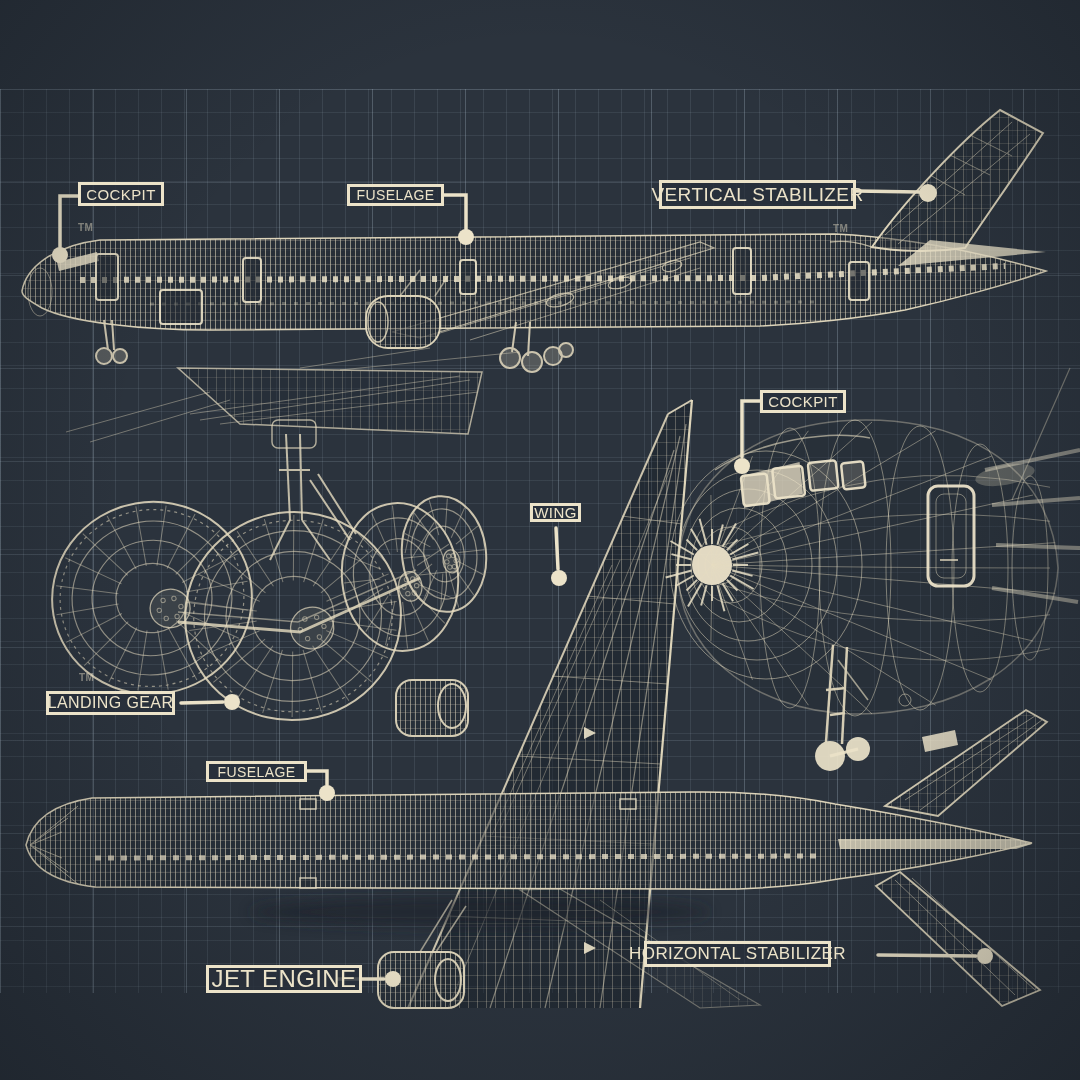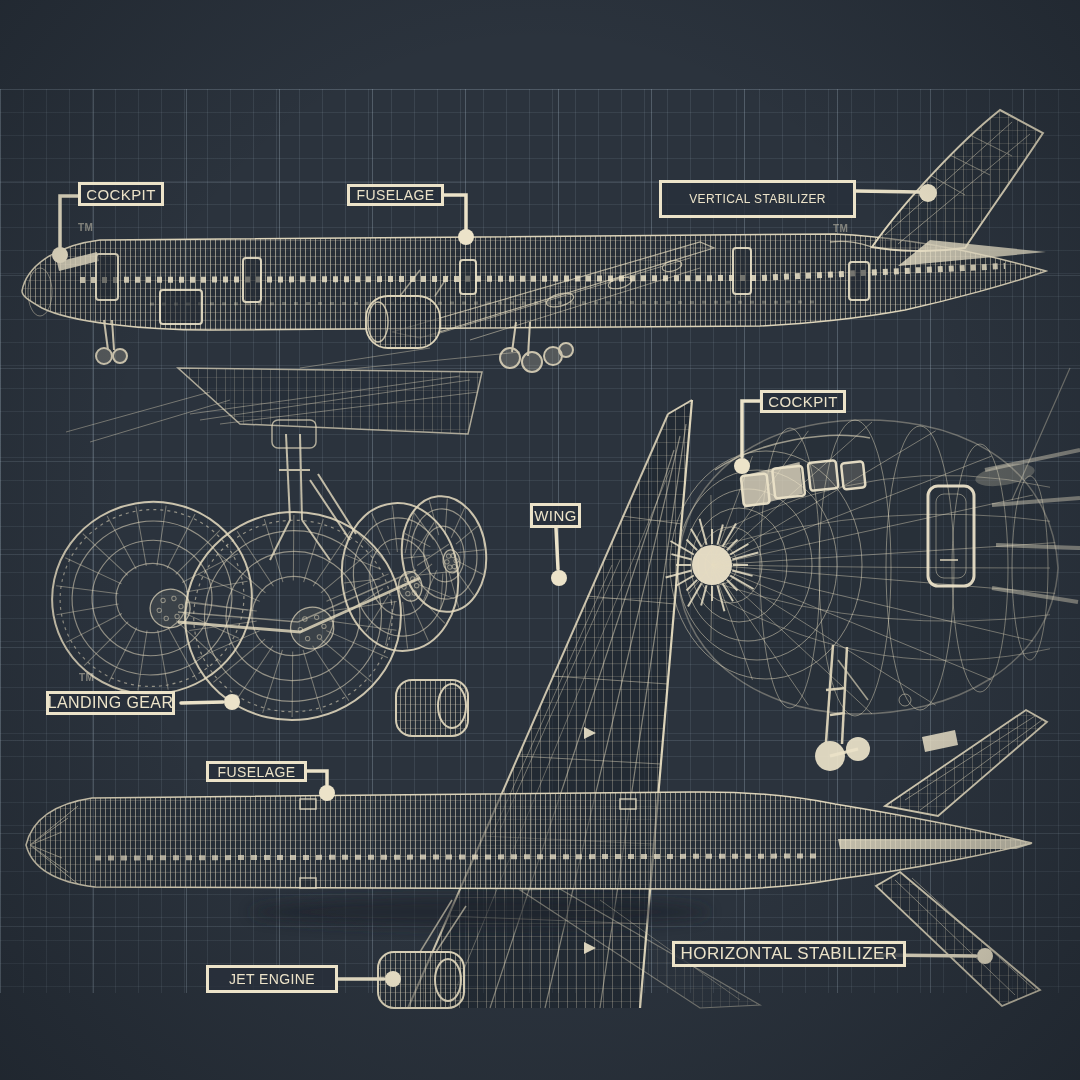--- a/index.html
+++ b/index.html
@@ -508,26 +508,26 @@
       </g>
       <g>
         <polyline points="878,955 976,956"></polyline>
         <circle cx="985" cy="956" r="8" fill="#ece3c9" stroke="none"></circle>
       </g>
     </g>
   </svg>
 
   <div class="lbl" style="left:78px;top:182px;width:86px;height:24px;font-size:15px;">COCKPIT</div>
   <div class="lbl" style="left:347px;top:184px;width:97px;height:22px;font-size:14px;">FUSELAGE</div>
-  <div class="lbl" style="left:659px;top:180px;width:197px;height:38px;font-size:12px;">VERTICAL STABILIZER</div>
-  <div class="lbl" style="left:530px;top:503px;width:51px;height:25px;font-size:15px;">WING</div>
+  <div class="lbl" style="left:659px;top:180px;width:197px;height:29px;font-size:19px;">VERTICAL STABILIZER</div>
+  <div class="lbl" style="left:530px;top:503px;width:51px;height:19px;font-size:15px;">WING</div>
   <div class="lbl" style="left:760px;top:390px;width:86px;height:23px;font-size:15px;">COCKPIT</div>
   <div class="lbl" style="left:46px;top:691px;width:129px;height:24px;font-size:16px;">LANDING GEAR</div>
   <div class="lbl" style="left:206px;top:761px;width:101px;height:21px;font-size:14px;">FUSELAGE</div>
-  <div class="lbl" style="left:206px;top:965px;width:132px;height:28px;font-size:14px;text-align:center;">JET ENGINE</div>
-  <div class="lbl" style="left:644px;top:941px;width:234px;height:26px;font-size:17px;margin-left:28px;">HORIZONTAL STABILIZER</div>
+  <div class="lbl" style="left:206px;top:965px;width:156px;height:28px;font-size:24px;text-align:center;">JET ENGINE</div>
+  <div class="lbl" style="left:644px;top:941px;width:187px;height:26px;font-size:17px;">HORIZONTAL STABILIZER</div>
 
   <span class="tm" style="left:78px;top:222px;">TM</span>
   <span class="tm" style="left:833px;top:223px;">TM</span>
   <span class="tm" style="left:79px;top:672px;">TM</span>
 
   <div class="vignette"></div>
 </div>
 
 </body></html>

